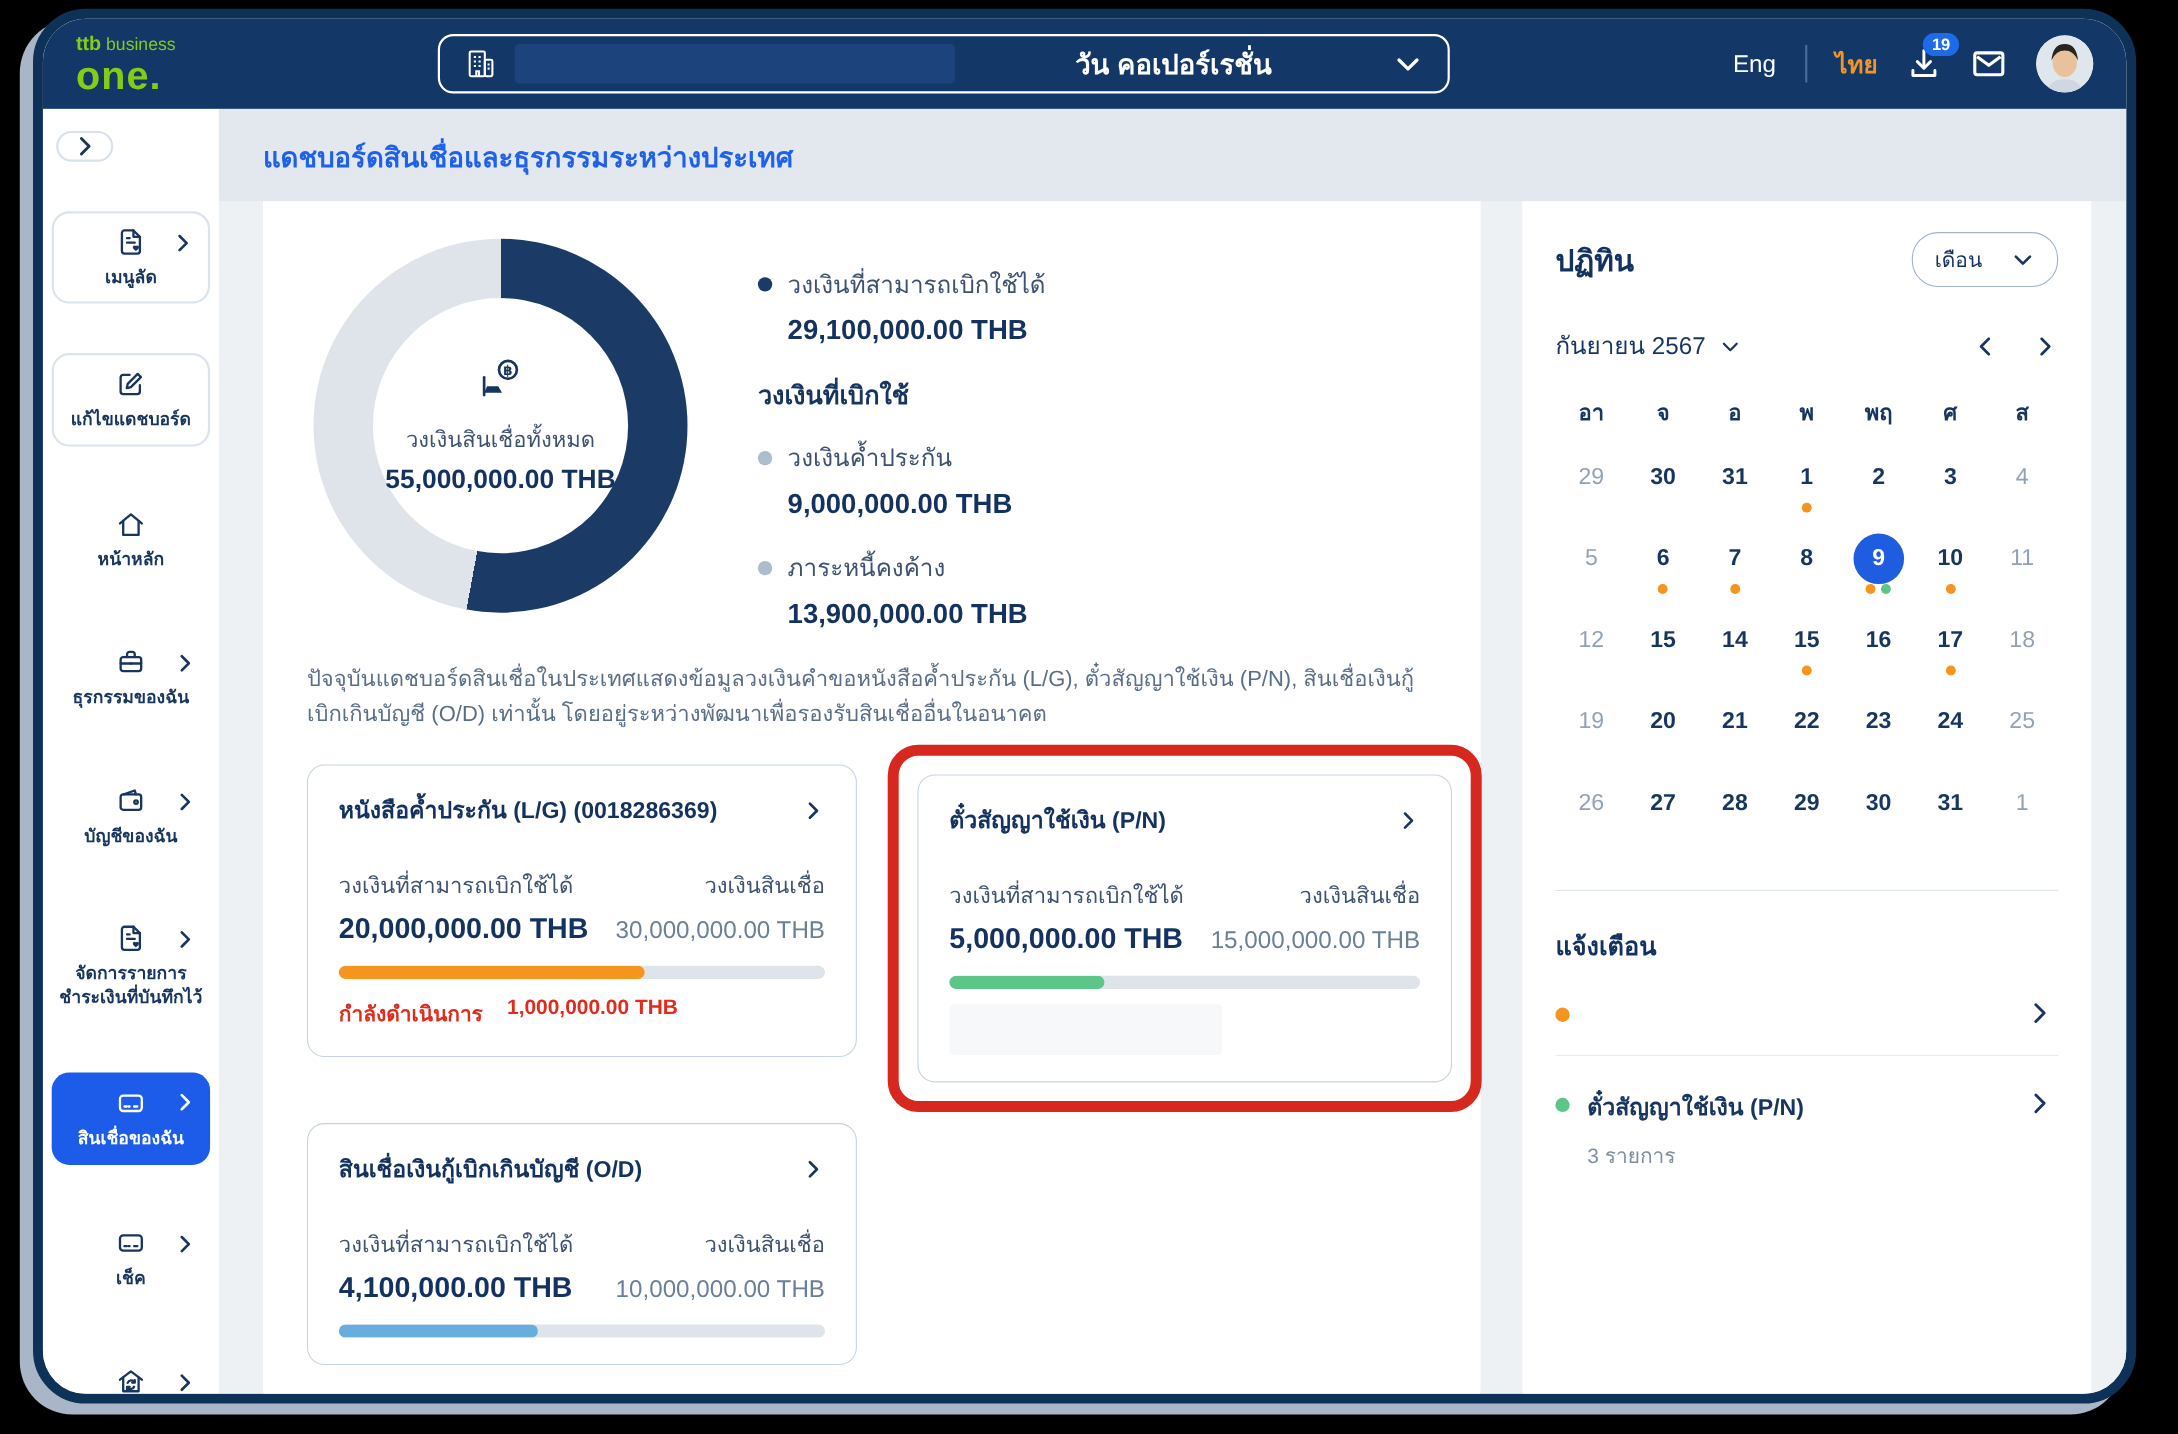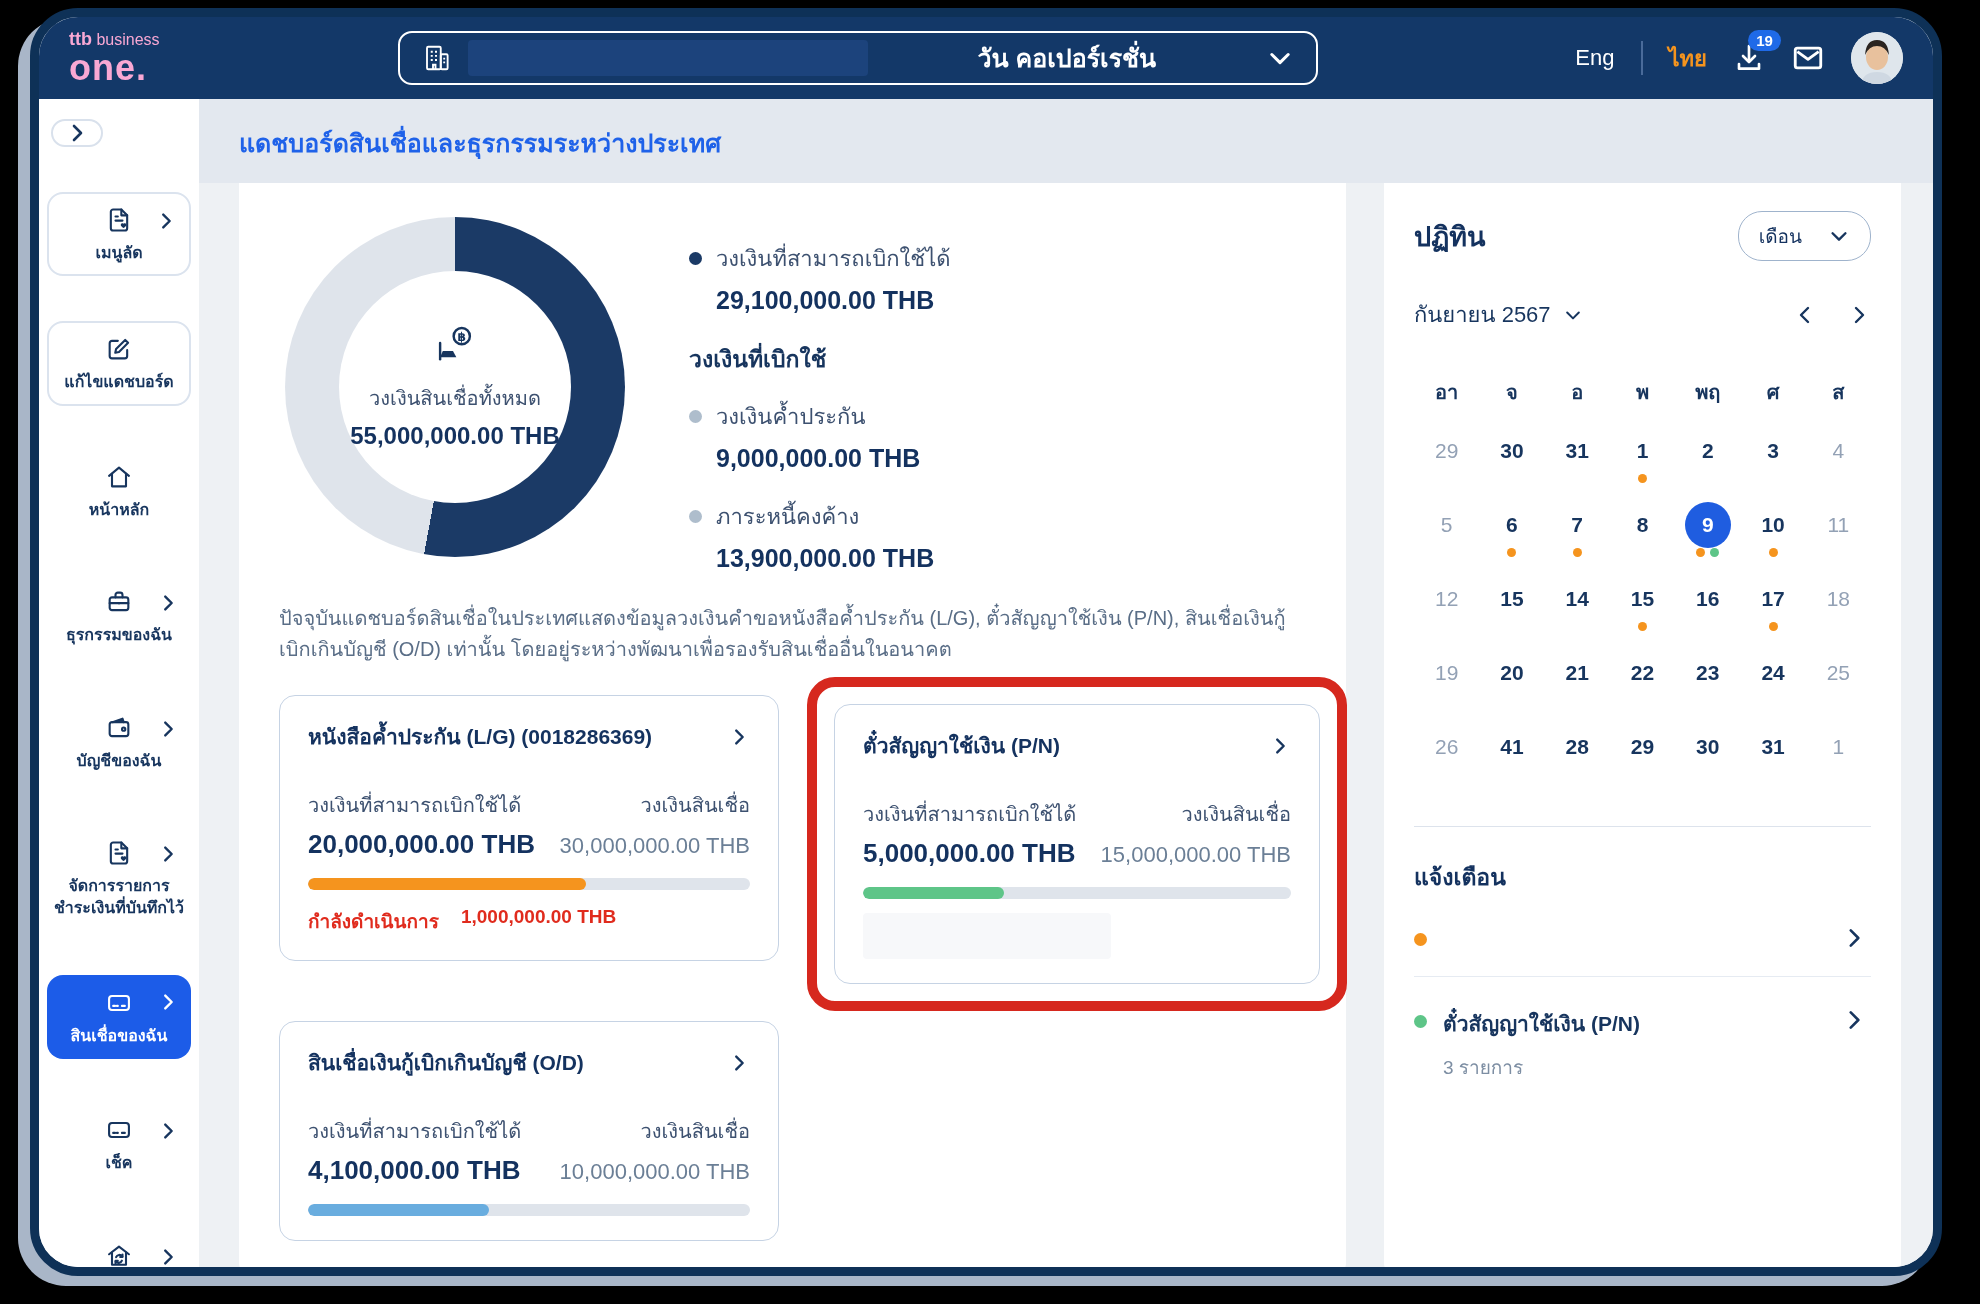--- a/index.html
+++ b/index.html
@@ -5,21 +5,21 @@
   * { box-sizing: border-box; margin: 0; padding: 0; }
   html,body { width:1980px; height:1304px; background:#000; font-family:"Liberation Sans","DejaVu Sans",sans-serif; }
   body { position:relative; overflow:hidden; }
 
   .device { position:absolute; left:30px; top:8px; width:1912px; height:1268px;
     background:#eef1f4; border:9px solid #0e3157; border-radius:48px;
     box-shadow:-12px 10px 0 0 #a9b6c8; overflow:hidden; display:flex; flex-direction:column; }
 
   
   .topbar { height:82px; background:#133868; display:flex; align-items:center; padding:0 30px; flex:none; }
-  .brand { color:#f9a8d4; line-height:1; flex:none; width:200px; }
+  .brand { color:#84cc16; line-height:1; flex:none; width:200px; }
   .brand-top { font-size:16px; }
   .brand-top .ttb { font-weight:700; font-size:18px; }
   .brand-one { font-size:36px; font-weight:700; letter-spacing:1px; margin-top:2px; }
   .company-select { width:920px; height:54px; margin:0 auto; border:2px solid #fff; border-radius:14px;
     display:flex; align-items:center; padding:0 22px; gap:16px; color:#fff; cursor:pointer; }
   .redacted { width:400px; height:36px; background:#1c437c; border-radius:4px; flex:none; }
   .company-name { flex:1; text-align:center; font-size:25px; font-weight:700; }
   .topbar-right { display:flex; align-items:center; gap:26px; margin-left:auto; flex:none; }
   .lang { font-size:22px; color:#fff; cursor:pointer; }
   .lang.thai { color:#f5941e; font-weight:700; }
@@ -83,21 +83,21 @@
 
   .right-col { width:527px; padding:28px 30px; display:flex; flex-direction:column; border-radius:0 0 12px 12px; }
   .cal-header { display:flex; align-items:center; justify-content:space-between; }
   .cal-title { font-size:27px; font-weight:700; color:#14325f; }
   .view-pill { border:1.5px solid #9fb3cc; border-radius:24px; padding:9px 20px; font-size:19px; color:#14325f;
     display:flex; align-items:center; gap:26px; cursor:pointer; }
   .cal-month-row { margin-top:36px; display:flex; align-items:center; font-size:22px; color:#17355e; font-weight:400; }
   .cal-month-label { display:flex; align-items:center; gap:12px; cursor:pointer; }
   .cal-nav { margin-left:auto; display:flex; gap:30px; }
   .cal-nav span { cursor:pointer; display:inline-flex; }
-  .cal-grid { margin-top:44px; display:grid; grid-template-columns:repeat(7,1fr); }
+  .cal-grid { margin-top:27px; display:grid; grid-template-columns:repeat(7,1fr); }
   .cal-wd { text-align:center; font-size:20px; font-weight:700; color:#17355e; padding-bottom:20px; }
   .cal-cell { height:74px; text-align:center; cursor:pointer; }
   .cal-cell .num { font-size:21px; font-weight:600; color:#17355e; display:inline-flex; width:46px; height:46px;
     align-items:center; justify-content:center; }
   .cal-cell .num.muted { color:#93a1b5; font-weight:400; }
   .cal-cell .num.selected { background:#1f5de0; color:#fff; border-radius:50%; }
   .dots { height:10px; display:flex; justify-content:center; gap:5px; }
   .dot { width:9px; height:9px; border-radius:50%; }
 
   .notif-divider { border-top:1.5px solid #dde3ec; margin-top:28px; }
@@ -477,21 +477,21 @@
                 </span></div>
               <div class="cal-cell"><span class="num muted">18</span><span class="dots"></span></div>
               <div class="cal-cell"><span class="num muted">19</span><span class="dots"></span></div>
               <div class="cal-cell"><span class="num">20</span><span class="dots"></span></div>
               <div class="cal-cell"><span class="num">21</span><span class="dots"></span></div>
               <div class="cal-cell"><span class="num">22</span><span class="dots"></span></div>
               <div class="cal-cell"><span class="num">23</span><span class="dots"></span></div>
               <div class="cal-cell"><span class="num">24</span><span class="dots"></span></div>
               <div class="cal-cell"><span class="num muted">25</span><span class="dots"></span></div>
               <div class="cal-cell"><span class="num muted">26</span><span class="dots"></span></div>
-              <div class="cal-cell"><span class="num">41</span><span class="dots"></span></div>
+              <div class="cal-cell"><span class="num">27</span><span class="dots"></span></div>
               <div class="cal-cell"><span class="num">28</span><span class="dots"></span></div>
               <div class="cal-cell"><span class="num">29</span><span class="dots"></span></div>
               <div class="cal-cell"><span class="num">30</span><span class="dots"></span></div>
               <div class="cal-cell"><span class="num">31</span><span class="dots"></span></div>
               <div class="cal-cell"><span class="num muted">1</span><span class="dots"></span></div>
             </div>
 
           <div class="notif-divider"></div>
           <div class="notif-title">แจ้งเตือน</div>
 

